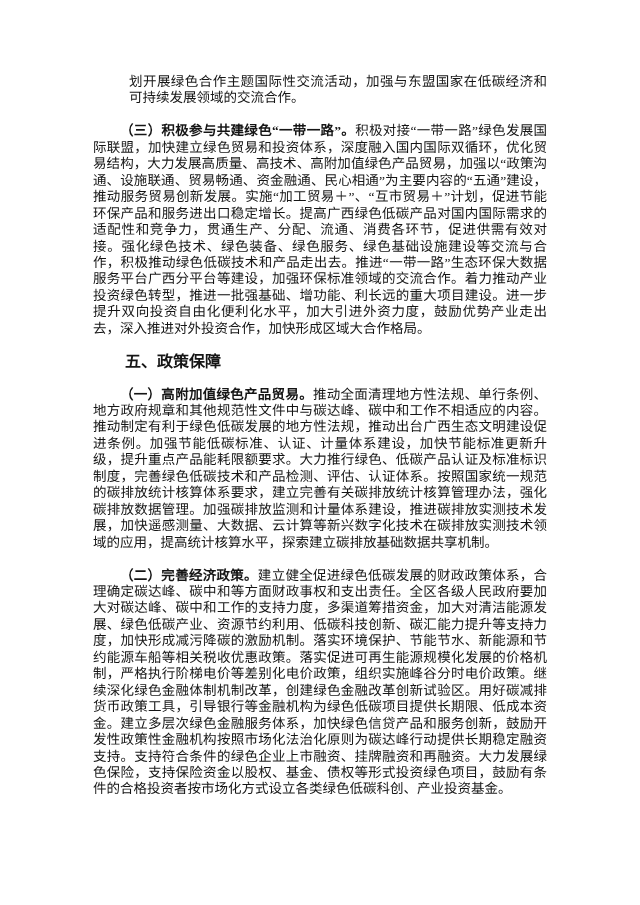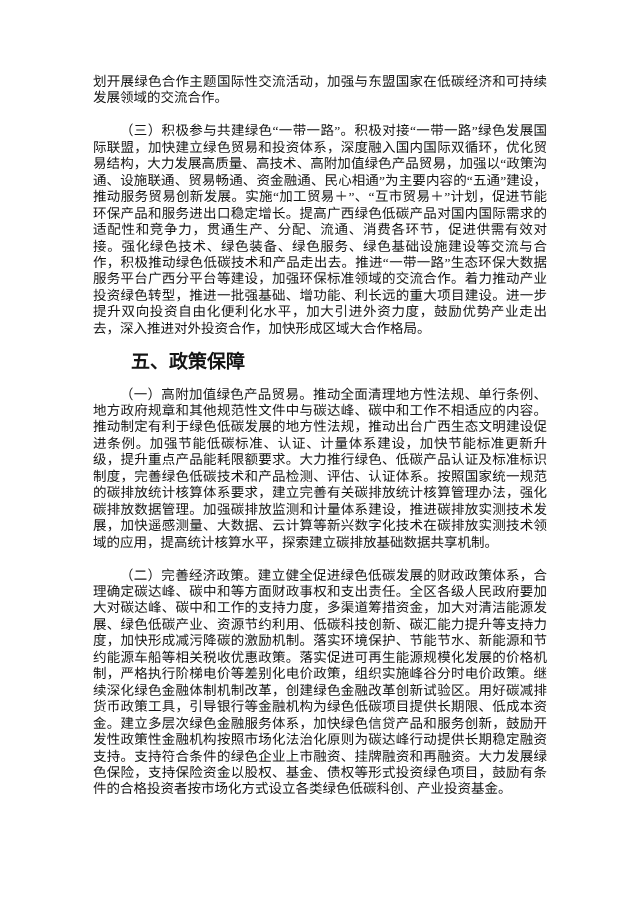--- a/index.html
+++ b/index.html
@@ -26,30 +26,31 @@
     text-justify: inter-character;
     word-break: break-all;
   }
   .doc-para {
     margin: 16.45px 0 0 0;
     text-indent: 2em;
   }
   .doc-para.continuation {
     margin-top: 0;
     text-indent: 0;
+    margin-left: 36px;
   }
   .doc-heading {
     margin: 16.45px 0 0 0;
     text-indent: 2em;
-    font-size: 19px;
+    font-size: 16px;
     font-weight: bold;
     line-height: 16.45px;
   }
   .para-lead {
-    font-weight: normal;
+    font-weight: bold;
   }
 </style>
 </head>
 <body>
 
 <div class="doc-page">
 
   <p class="doc-para continuation"><span>划开展绿色合作主题国际性交流活动，加强与东盟国家在低碳经济和可持续发展领域的交流合作。</span></p>
 
   <p class="doc-para"><span class="para-lead">（三）积极参与共建绿色“一带一路”。</span><span>积极对接“一带一路”绿色发展国际联盟，加快建立绿色贸易和投资体系，深度融入国内国际双循环，优化贸易结构，大力发展高质量、高技术、高附加值绿色产品贸易，加强以“政策沟通、设施联通、贸易畅通、资金融通、民心相通”为主要内容的“五通”建设，推动服务贸易创新发展。实施“加工贸易＋”、“互市贸易＋”计划，促进节能环保产品和服务进出口稳定增长。提高广西绿色低碳产品对国内国际需求的适配性和竞争力，贯通生产、分配、流通、消费各环节，促进供需有效对接。强化绿色技术、绿色装备、绿色服务、绿色基础设施建设等交流与合作，积极推动绿色低碳技术和产品走出去。推进“一带一路”生态环保大数据服务平台广西分平台等建设，加强环保标准领域的交流合作。着力推动产业投资绿色转型，推进一批强基础、增功能、利长远的重大项目建设。进一步提升双向投资自由化便利化水平，加大引进外资力度，鼓励优势产业走出去，深入推进对外投资合作，加快形成区域大合作格局。</span></p>

